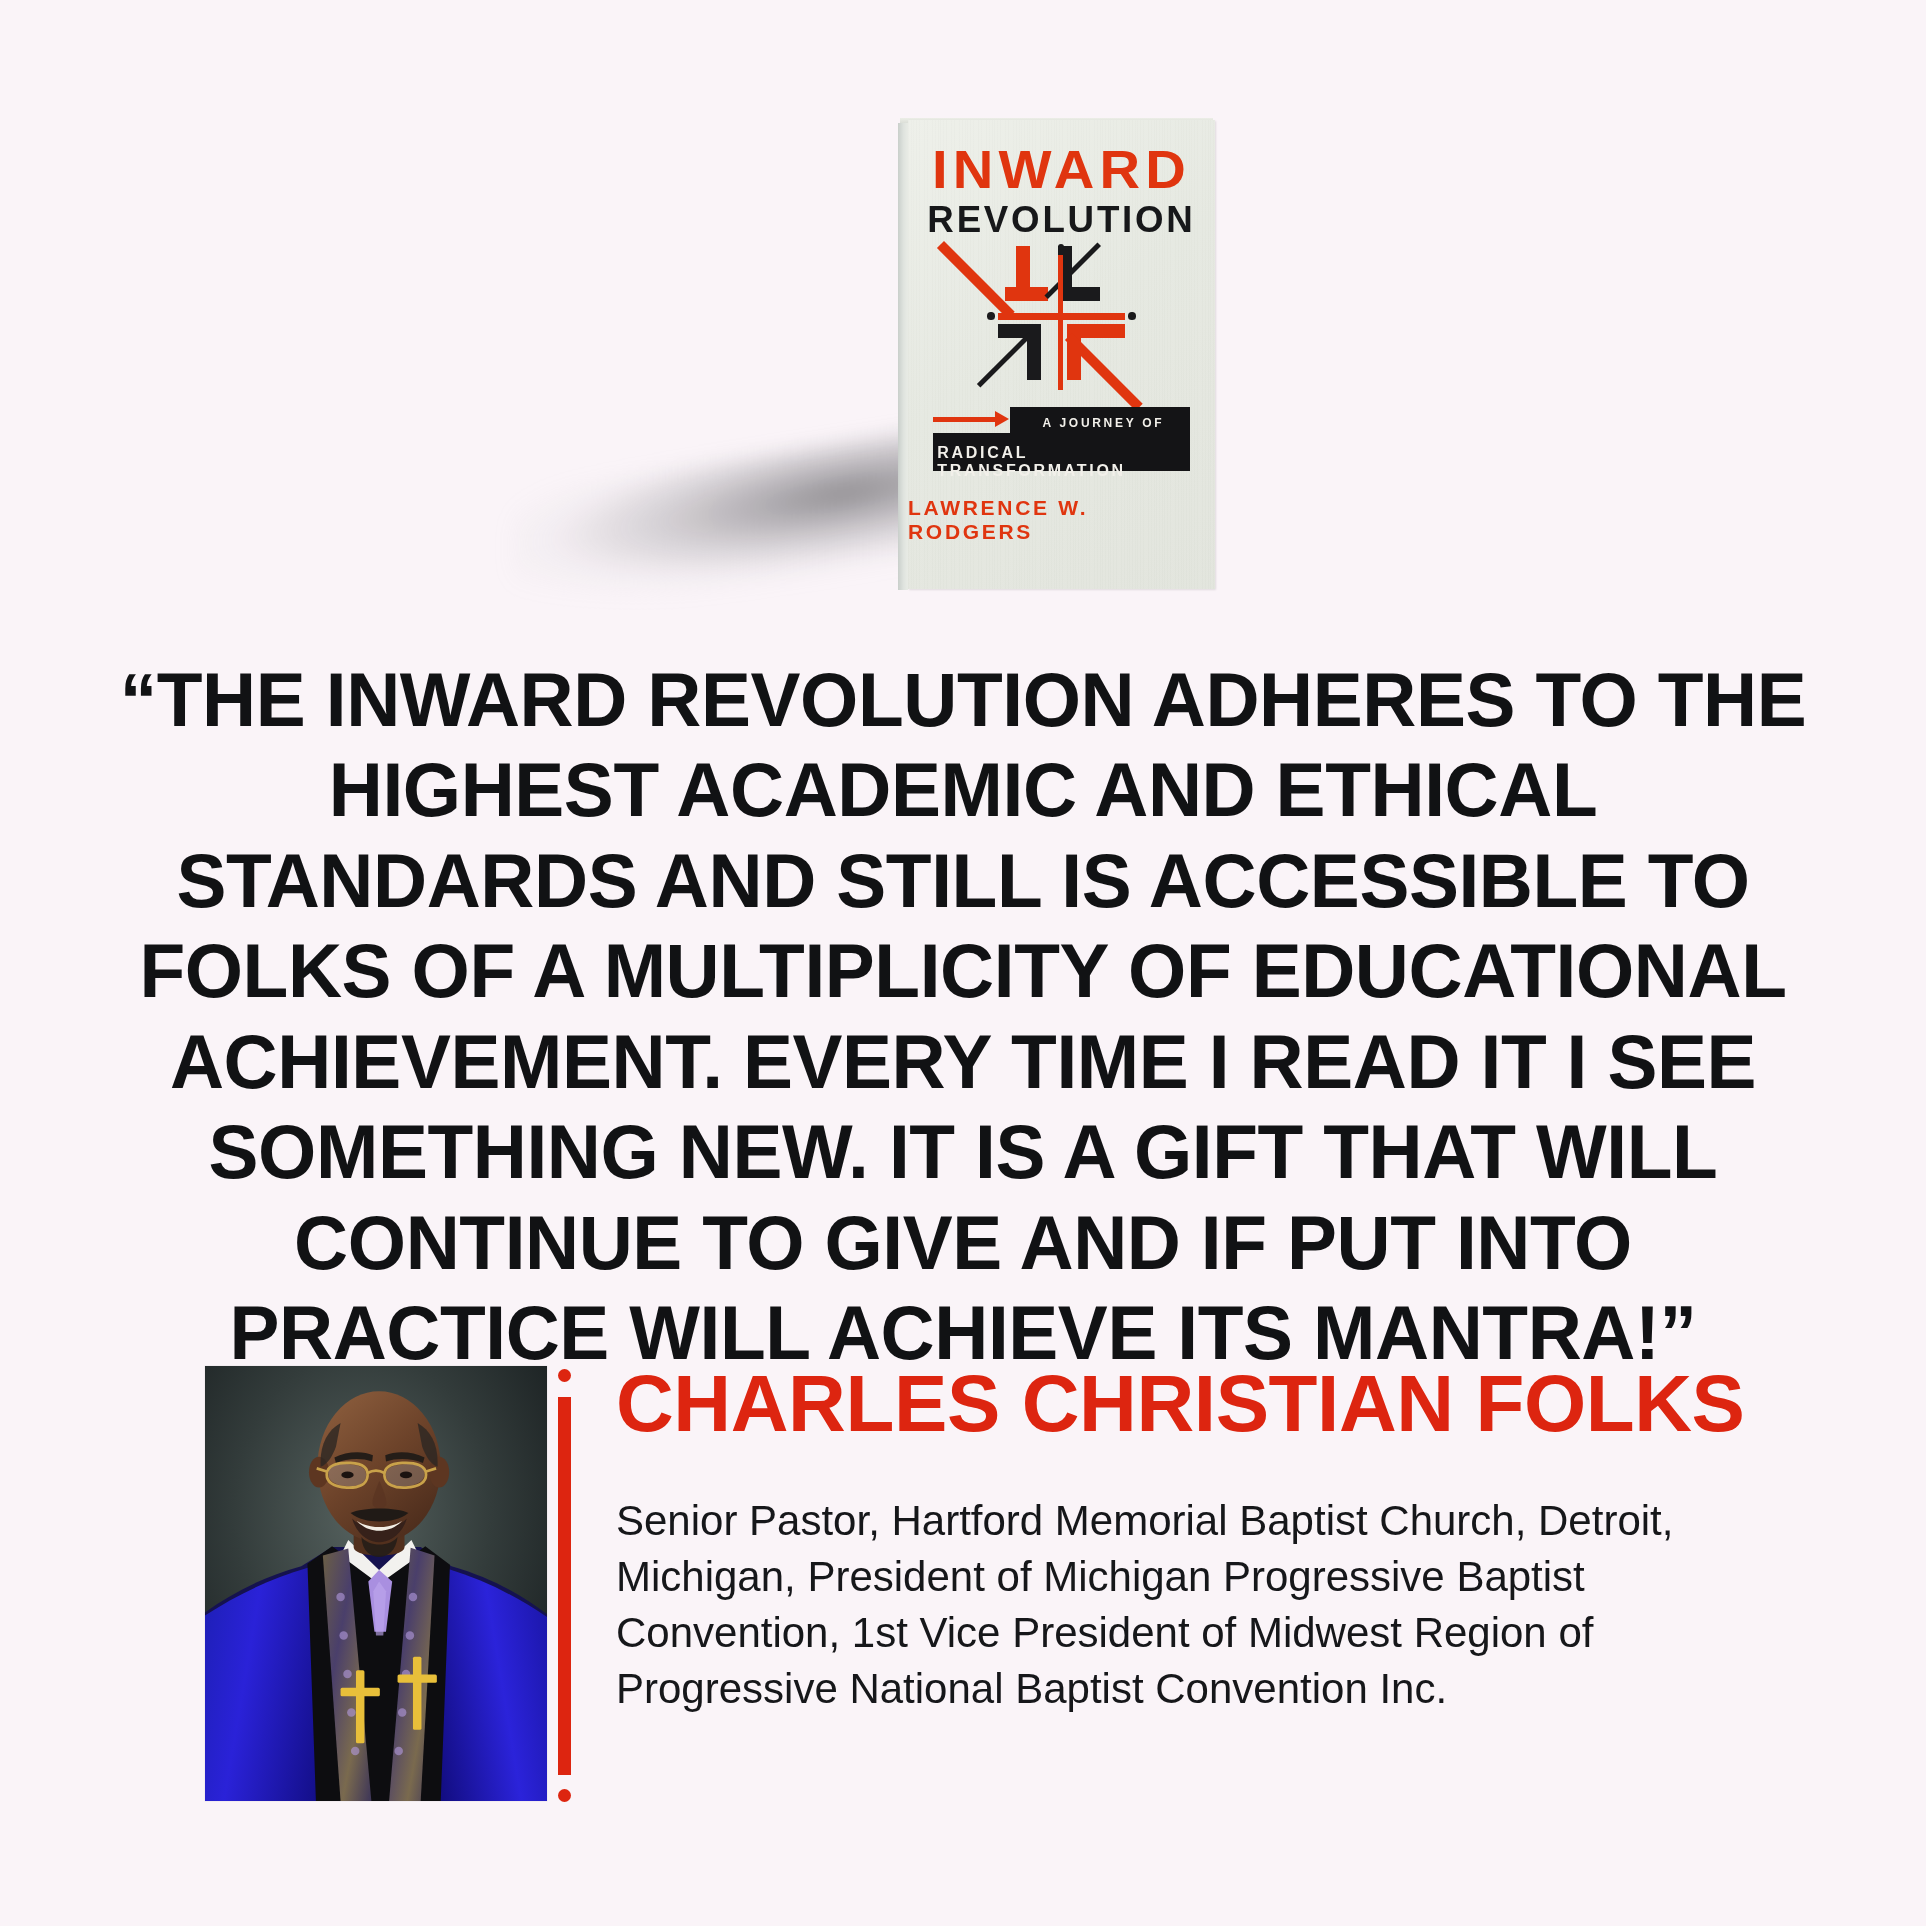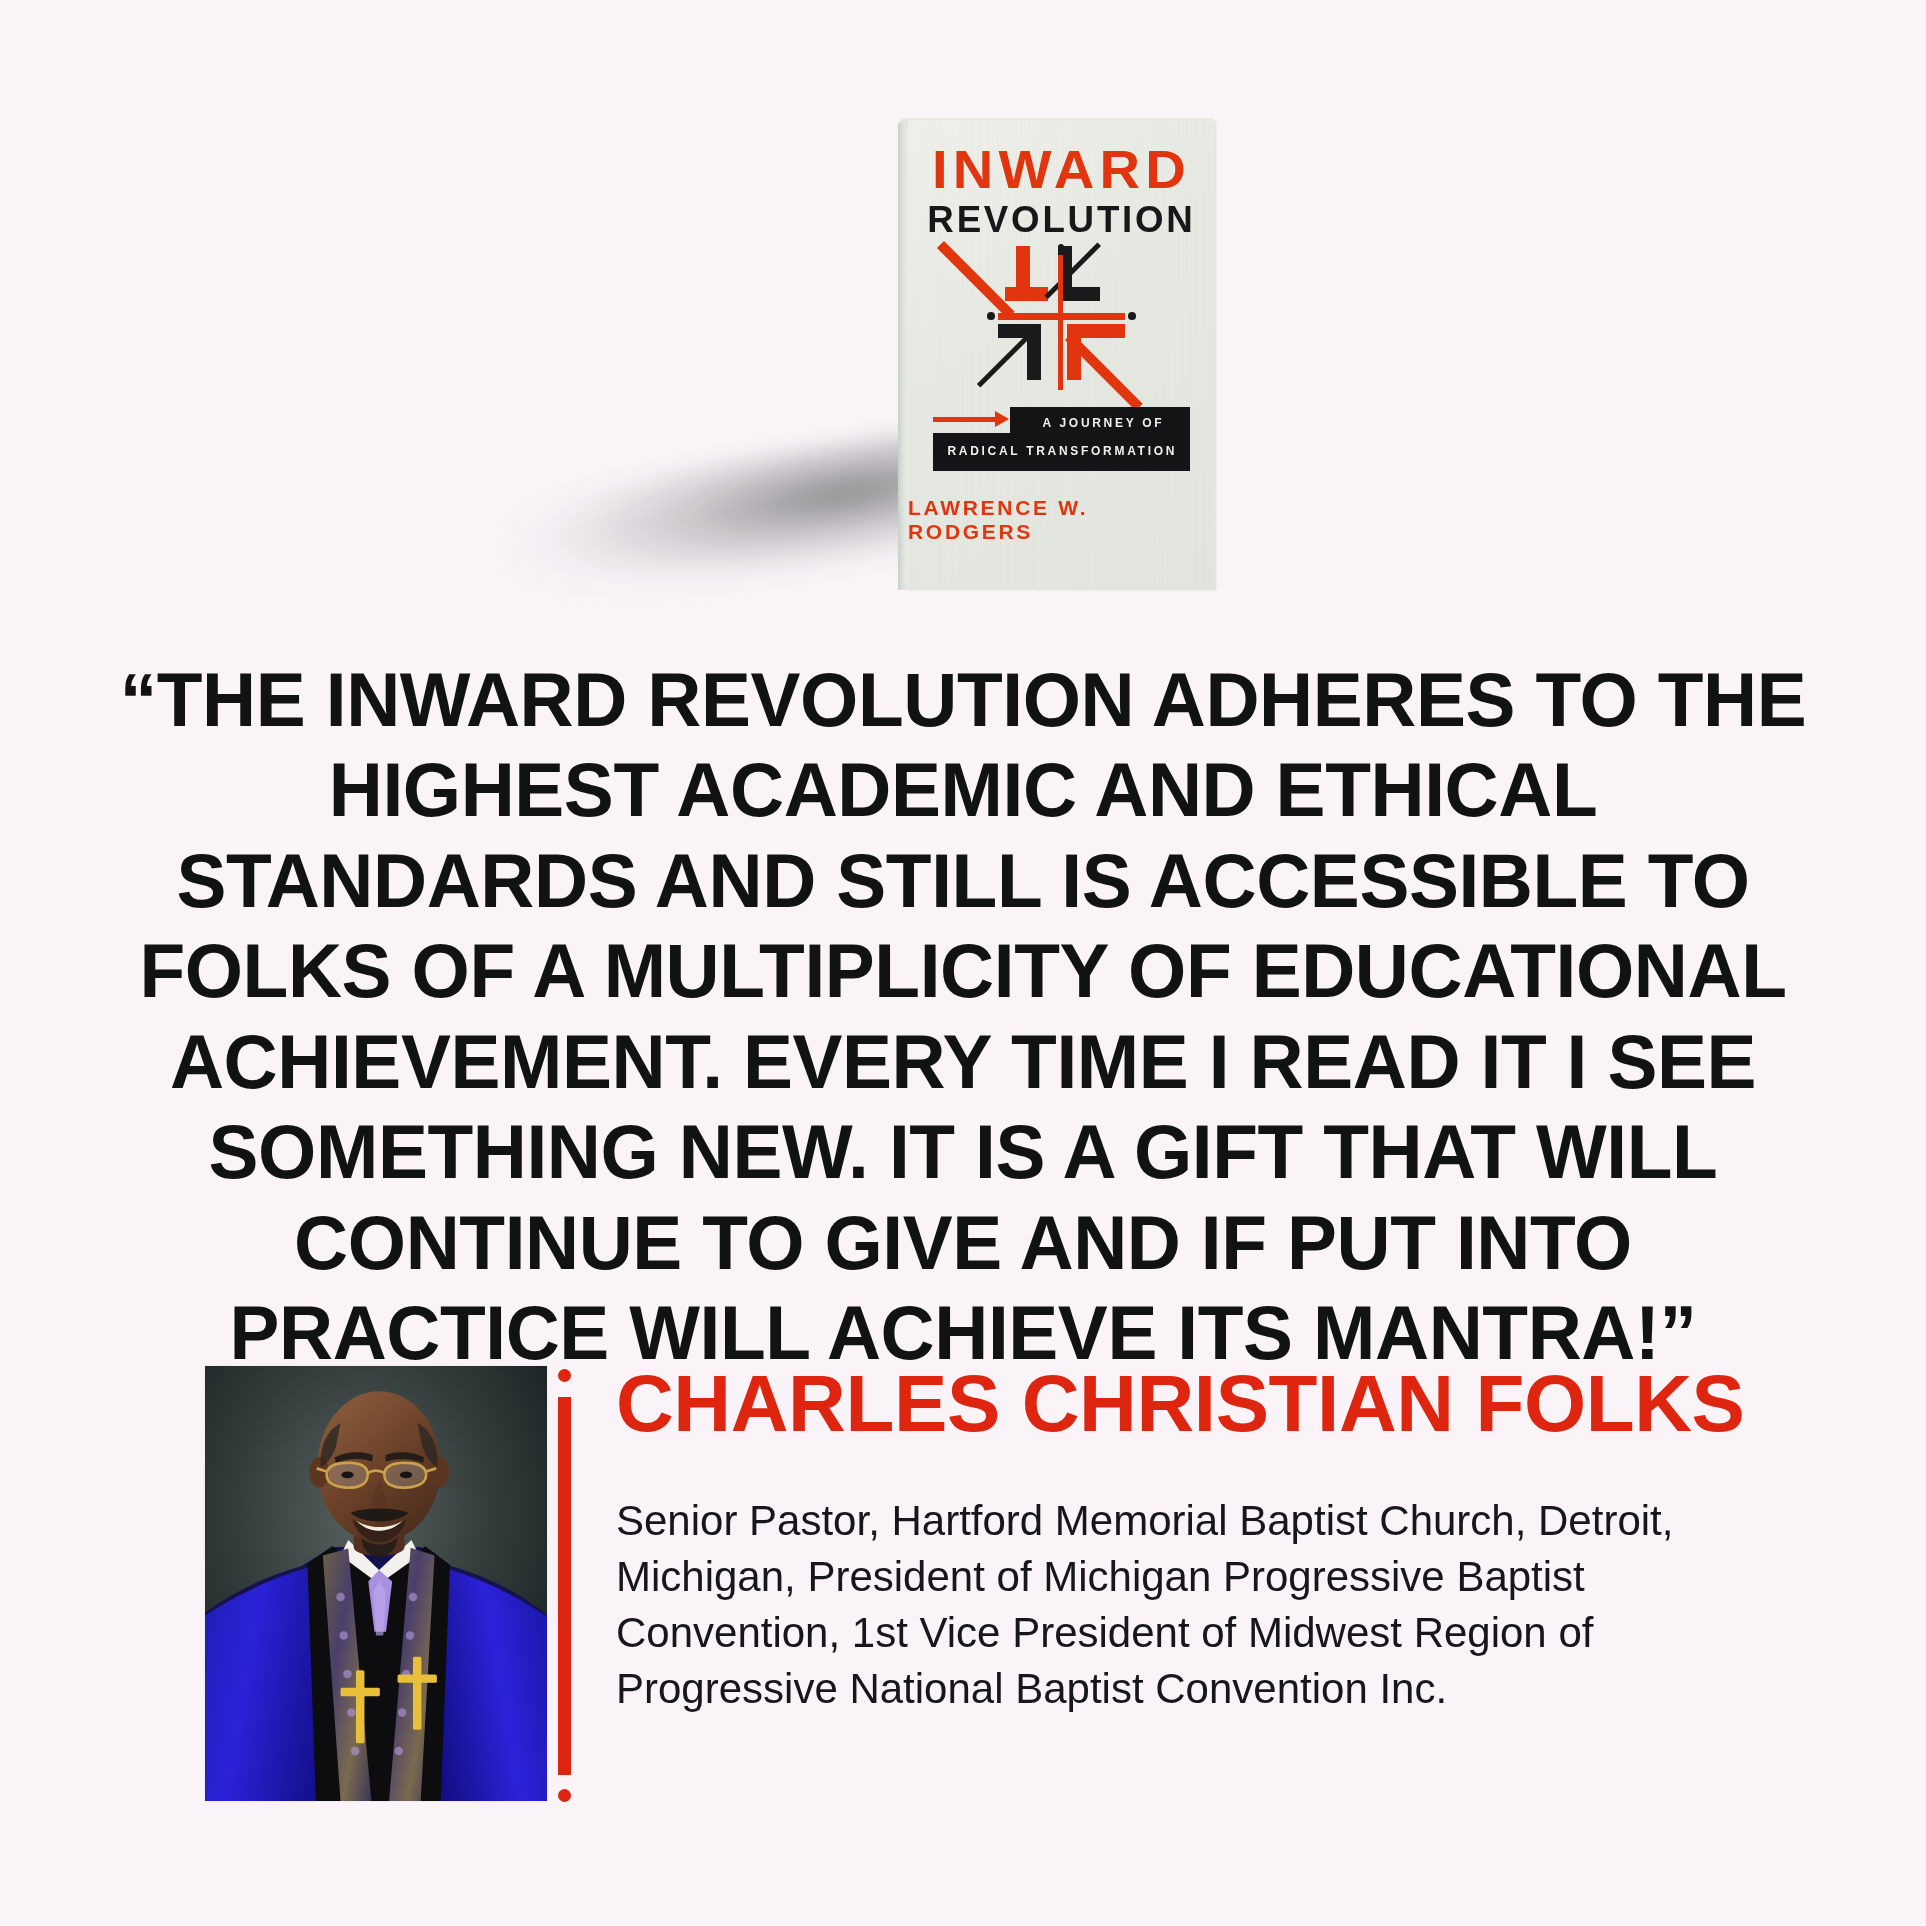--- a/index.html
+++ b/index.html
@@ -140,25 +140,24 @@
     color: #f2f0ea;
     font-family: "Liberation Sans Narrow", "Liberation Sans", sans-serif;
     font-weight: bold;
     font-size: 12px;
     letter-spacing: 2.7px;
   }
   #bc-sub2 {
     position: absolute;
     left: 3.9px; top: 37px;
     width: 250px;
-    text-align: center;
     color: #f2f0ea;
     font-family: "Liberation Sans Narrow", "Liberation Sans", sans-serif;
     font-weight: bold;
-    font-size: 12px;
+    font-size: 16px;
     letter-spacing: 2.7px;
   }
   #bc-author {
     position: absolute;
     left: 0; right: 0;
     top: 376px;
     text-align: left;
     color: #e0350f;
     font-family: "Liberation Sans Narrow", "Liberation Sans", sans-serif;
     font-weight: bold;

